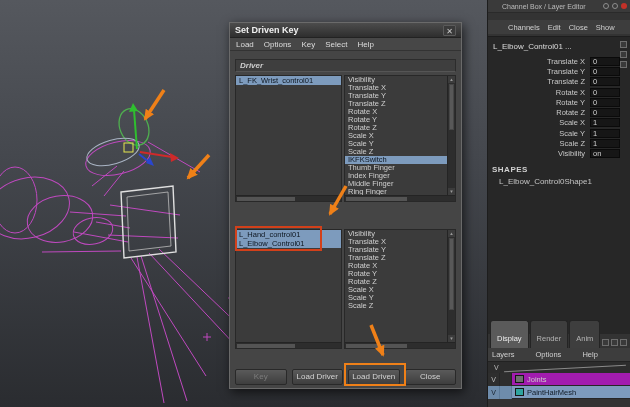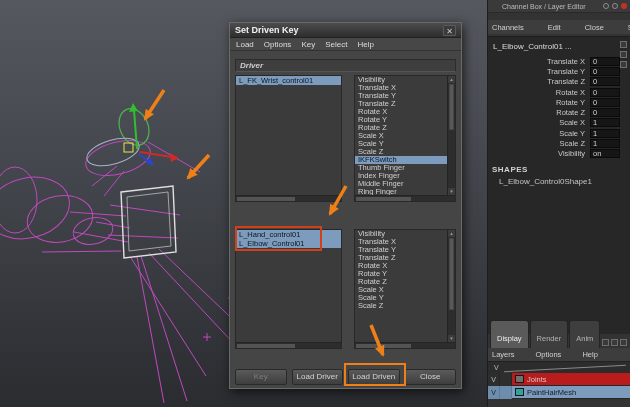--- a/index.html
+++ b/index.html
@@ -22,21 +22,21 @@
   .sdk-close { width:13px; height:11px; font-size:8px; line-height:11px; text-align:center;
     color:#cccccc; background:#3a3a3a; border:1px solid #5a5a5a; border-radius:1px; }
   .sdk-menubar { position:absolute; left:0; top:15px; right:0; height:13px; background:#474747;
     display:flex; gap:10px; align-items:center; padding-left:6px; border-bottom:1px solid #333; }
   .sdk-menu { font-size:8px; color:#dddddd; }
   .sdk-frame { position:absolute; left:5px; width:221px; height:13px; background:#3e3e3e;
     border:1px solid #2c2c2c; border-bottom-color:#555; font-size:8px; font-weight:bold;
     color:#cfcfcf; line-height:11px; padding-left:4px; }
   #sdk-frame-driver { top:36px;font-style:italic; }
   #sdk-frame-driven { top:190px; }
-  .sdk-lists { position:absolute; left:5px; width:221px; display:flex; gap:12px; }
+  .sdk-lists { position:absolute; left:5px; width:221px; display:flex; gap:2px; }
   #sdk-lists-driver { top:52px; height:127px; }
   #sdk-lists-driven { top:206px; height:120px; }
   .sdk-panel { position:relative; border:1px solid #282828; background:#3b3b3b; overflow:hidden; }
   .sdk-objpanel { width:107px; }
   .sdk-attrpanel { flex:1; }
   .sdk-obj { height:9px; line-height:9px; font-size:7.5px; padding-left:3px; color:#cfcfcf;
     white-space:nowrap; overflow:hidden; }
   .sdk-attr { height:8px; line-height:8px; font-size:7.5px; padding-left:3px; color:#cfcfcf;
     margin-right:8px; white-space:nowrap; overflow:hidden; }
   .sel { background:#7d9bbd; color:#0e1620; }
@@ -54,21 +54,21 @@
 
   
   #cb { position:absolute; left:487px; top:0; width:143px; height:407px; background:#333333;
     border-left:1px solid #1d1d1d; z-index:5; }
   .cb-header { position:absolute; left:0; top:0; right:0; height:13px; background:#3a3a3a;
     display:flex; align-items:center; border-bottom:1px solid #2a2a2a; }
   .cb-title { font-size:7px; color:#bcbcbc; margin-left:14px; flex:1; white-space:nowrap; }
   .cb-circle { width:6px; height:6px; border:1px solid #8d8d8d; border-radius:50%; margin-left:3px; }
   .cb-reddot { width:6px; height:6px; background:#c23128; border-radius:50%; margin:0 3px 0 3px; }
   .cb-menubar { position:absolute; left:0; top:20px; right:0; height:14px; background:#3d3d3d;
-    display:flex; gap:24px; align-items:center; padding-left:4px; }
+    display:flex; gap:8px; align-items:center; padding-left:20px; }
   .cb-menu { font-size:7.5px; color:#d0d0d0; }
   .cb-main { position:absolute; left:0; top:36px; right:0; height:298px; background:#272727; border-top:1px solid #1d1d1d; }
   .cb-objname { position:absolute; left:5px; top:5px; font-size:8px; color:#dcdcdc; }
   .cb-rows { position:absolute; left:0; right:0; top:19px; }
   .cb-row { display:flex; align-items:center; height:10.3px; }
   .cb-label { flex:1; text-align:right; font-size:7.5px; color:#c8c8c8; padding-right:5px; white-space:nowrap; }
   .cb-value { width:30px; margin-right:10px; background:#161616; border:1px solid #0a0a0a;
     height:9px; line-height:8px; font-size:7.5px; color:#cfcfcf; padding-left:2px; }
   .cb-shapes { position:absolute; left:4px; top:128px; font-size:8px; font-weight:bold; color:#d0d0d0; letter-spacing:.5px; }
   .cb-shapename { position:absolute; left:11px; top:140px; font-size:8px; color:#c4c4c4; }
@@ -80,21 +80,21 @@
     border:1px solid #242424; border-bottom:none; border-radius:3px 3px 0 0; }
   .cb-tab.active { background:#5a5a5a; color:#ededed; }
   .cb-tabicons { margin-left:auto; display:flex; gap:2px; padding-right:3px; align-items:center; }
   .cb-tabicons .mini-icon { margin-bottom:2px; }
   .cb-layersmenu { position:absolute; left:0; right:0; top:348px; height:13px; background:#3d3d3d;
     display:flex; gap:21px; align-items:center; padding-left:4px; }
   .cb-layershead { position:absolute; left:0; right:0; top:361px; height:12px; background:#2c2c2c; border-top:1px solid #222; }
   .cb-vlabel { position:absolute; left:6px; top:2px; font-size:7px; color:#bbbbbb; }
   .cb-diag { position:absolute; left:16px; right:4px; top:6px; height:1px; background:#8a8a8a; transform:rotate(-3deg); }
   .cb-layerrows { position:absolute; left:0; right:0; top:373px; }
-  .layer-row { display:flex; align-items:center; height:13px; background:#b91c1c; border-bottom:1px solid #262626; }
+  .layer-row { display:flex; align-items:center; height:13px; background:#a21caf; border-bottom:1px solid #262626; }
   .lr-cell { width:12px; height:13px; border-right:1px solid #262626; background:#2e2e2e;
     font-size:7px; color:#c0c0c0; text-align:center; line-height:13px; }
   .lr-swatch { width:9px; height:8px; margin:0 3px; background:#6f6f6f; border:1px solid #161616; }
   .lr-name { font-size:7.5px; color:#cccccc; white-space:nowrap; }
   .layer-row.selected { background:#7d9bbd; }
   .layer-row.selected .lr-name { color:#101a26; }
   .layer-row.selected .lr-swatch { background:#2fa49e; }
   .layer-row.selected .lr-cell { background:#6e8cab; color:#16222e; border-right-color:#5c7a99; }
 
   

